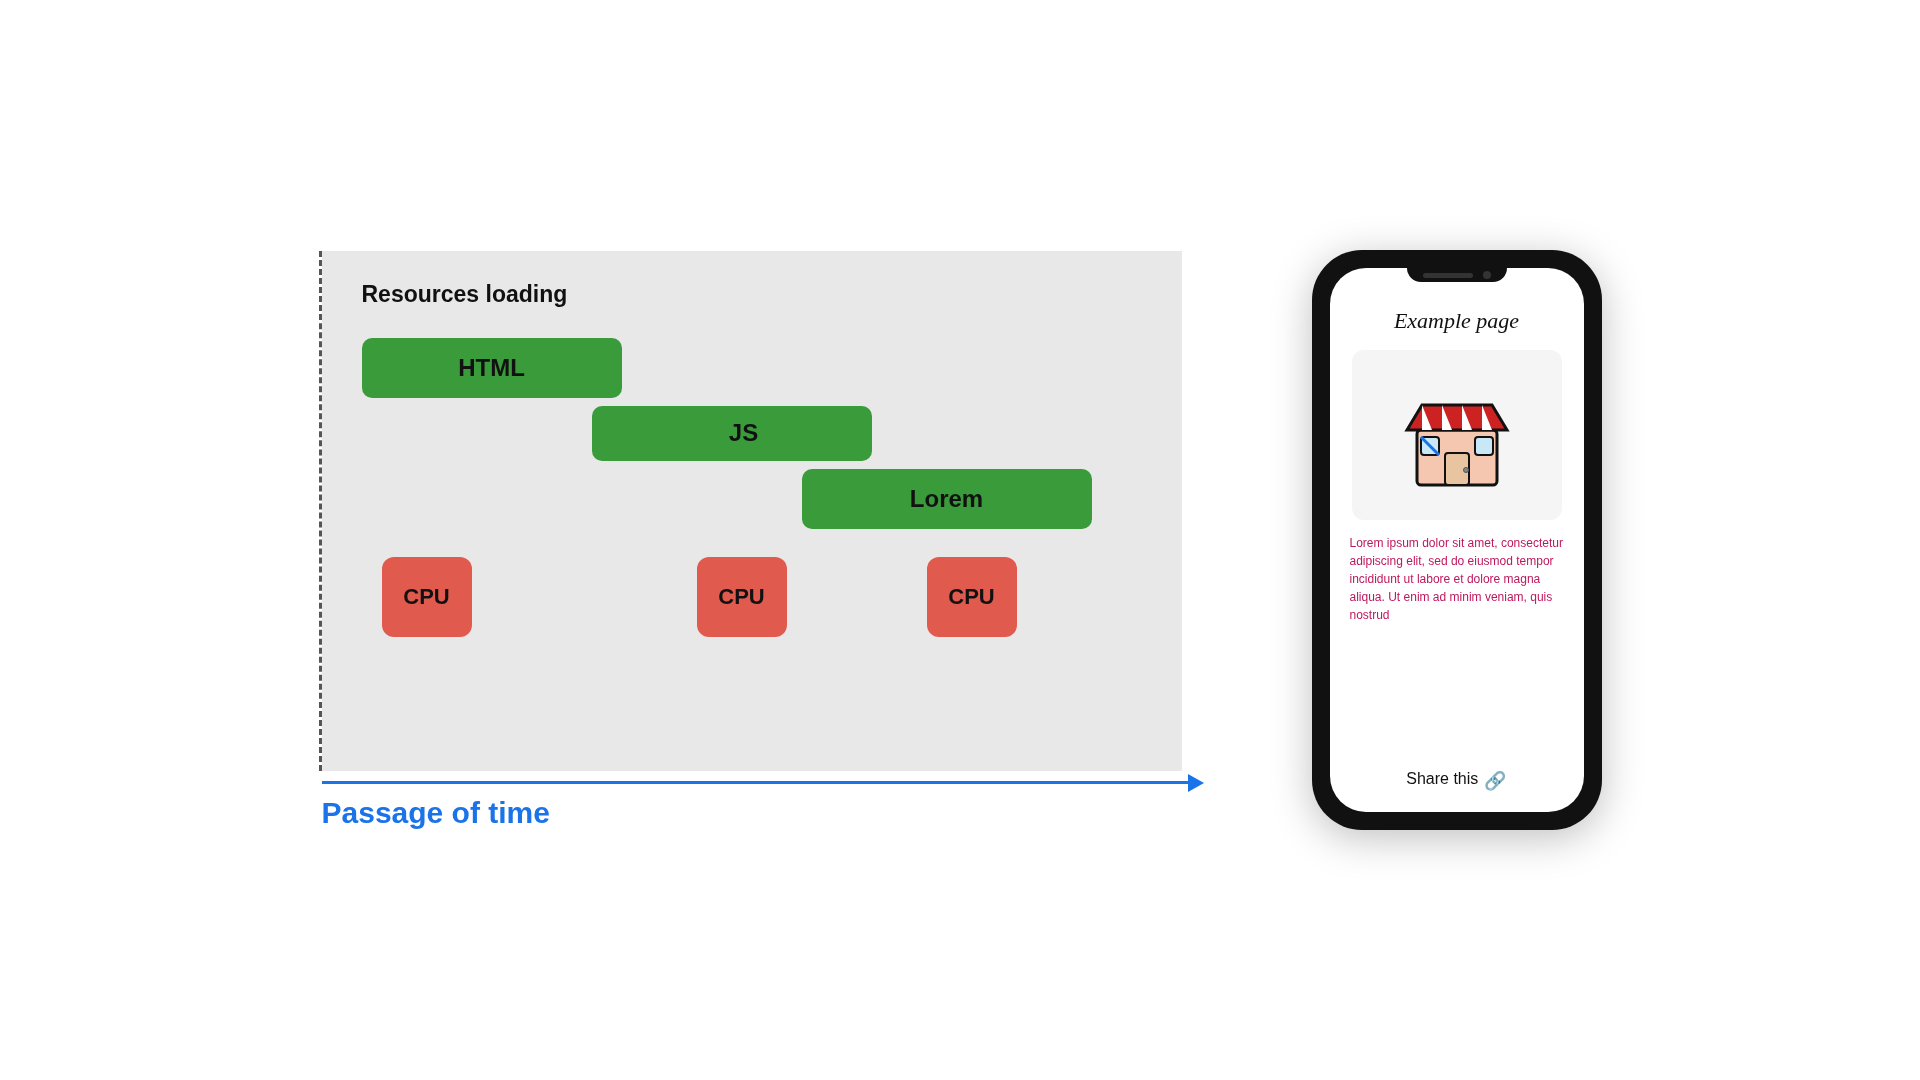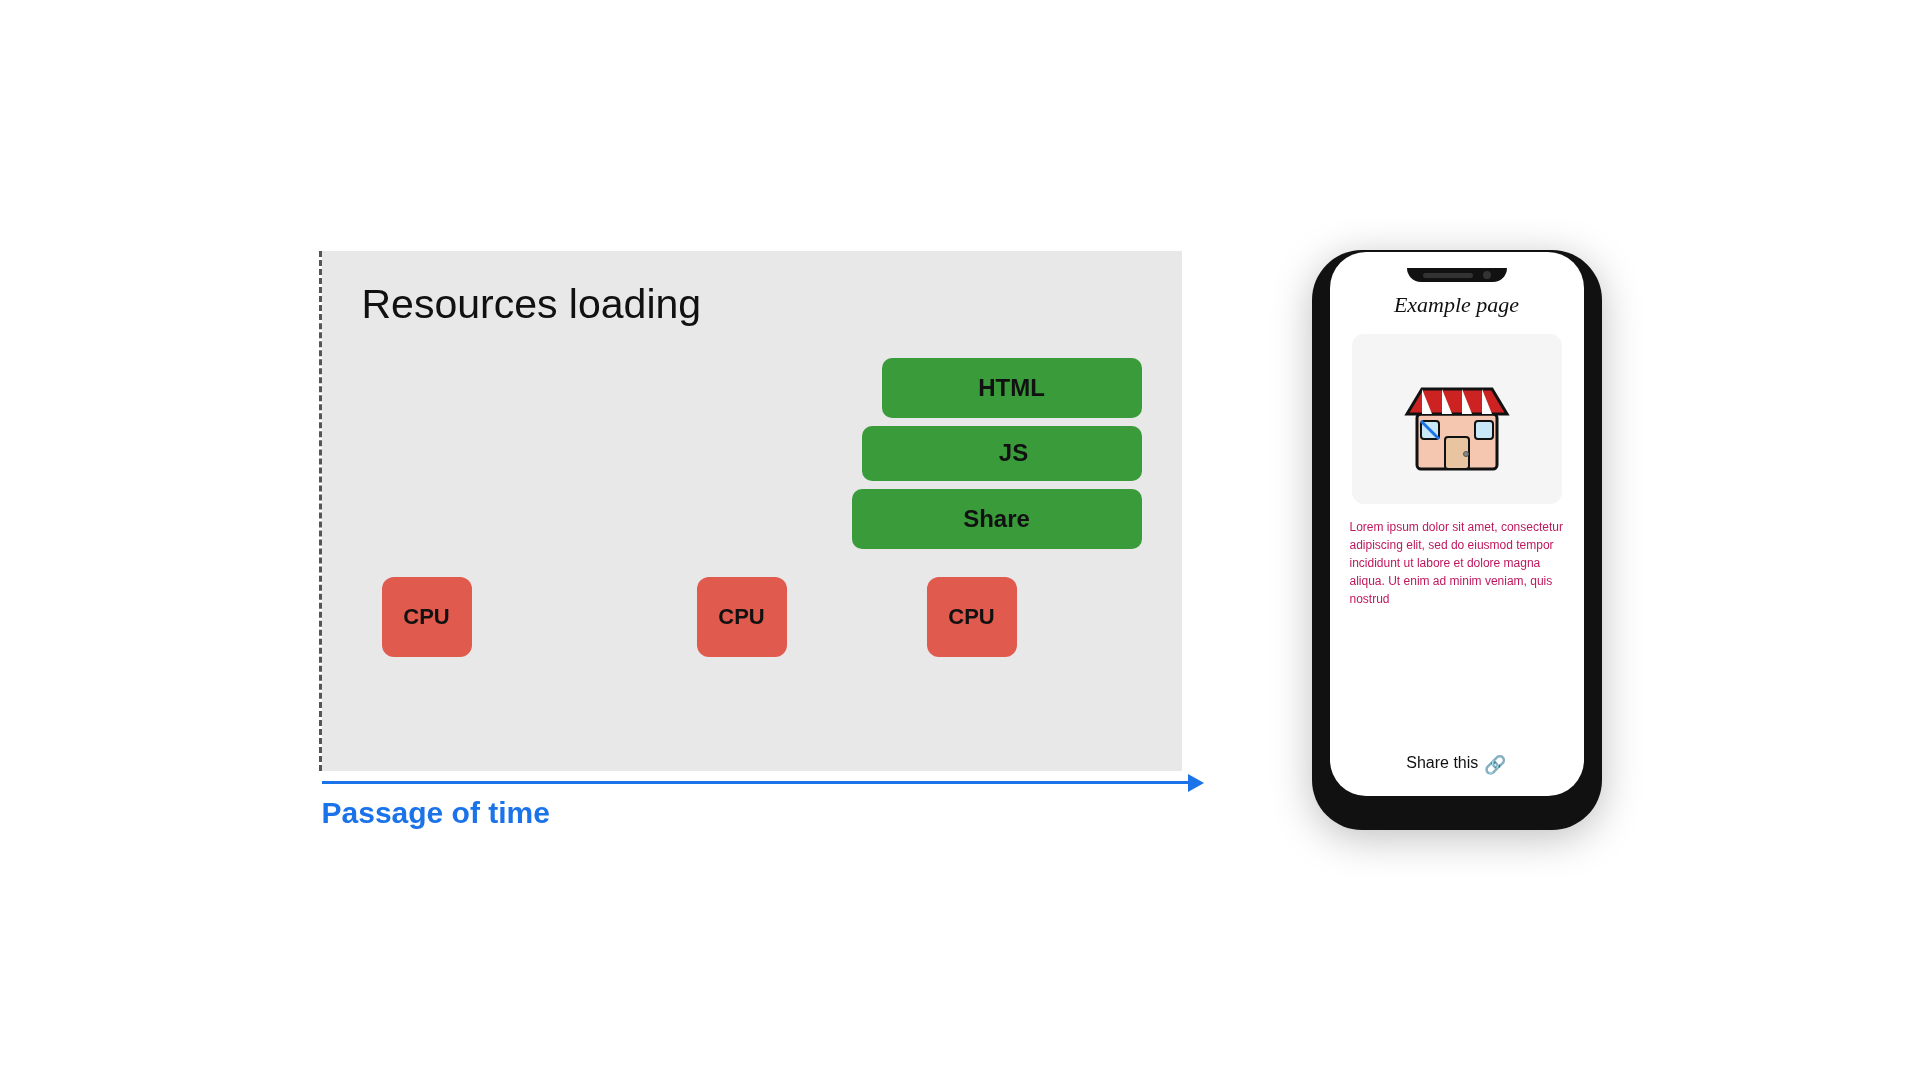--- a/index.html
+++ b/index.html
@@ -46,36 +46,35 @@
     }
     .diagram-content {
       background: #e8e8e8;
       width: 860px;
       height: 520px;
       padding: 30px 40px 40px 40px;
       position: relative;
       border-radius: 0;
     }
     .diagram-title {
-      font-size: 41px;
-      font-weight: 400;
+      font-size: 23px;
+      font-weight: 700;
       color: #111;
       margin-bottom: 30px;
     }
     .resource-bars {
       display: flex;
       flex-direction: column;
       gap: 0;
       position: relative;
     }
     .bar-row {
       display: flex;
       align-items: center;
       margin-bottom: 8px;
-      justify-content: flex-end;
     }
     .bar {
       border-radius: 10px;
       display: flex;
       align-items: center;
       justify-content: center;
       font-size: 24px;
       font-weight: 700;
       color: #111;
     }
@@ -159,21 +158,21 @@
 
     
     .phone-section {
       display: flex;
       align-items: center;
       justify-content: center;
     }
     .phone-outer {
       background: #111;
       border-radius: 50px;
-      padding: 2px 18px;
+      padding: 18px 18px;
       width: 290px;
       height: 580px;
       display: flex;
       flex-direction: column;
       align-items: center;
       box-shadow: 0 8px 40px rgba(0,0,0,0.25);
       position: relative;
     }
     .phone-notch {
       width: 100px;
@@ -271,21 +270,21 @@
                 <span>HTML</span>
               </div>
             </div>
             <div class="bar-row">
               <div class="bar bar-js">
                 <span>JS</span>
               </div>
             </div>
             <div class="bar-row">
               <div class="bar bar-image">
-                <span>Share</span>
+                <span>Lorem</span>
               </div>
             </div>
             <div class="cpu-row" style="height:100px; position:relative;">
               <div class="cpu-box cpu1">
                 <span>CPU</span>
               </div>
               <div class="cpu-box cpu2">
                 <span>CPU</span>
               </div>
               <div class="cpu-box cpu3">

